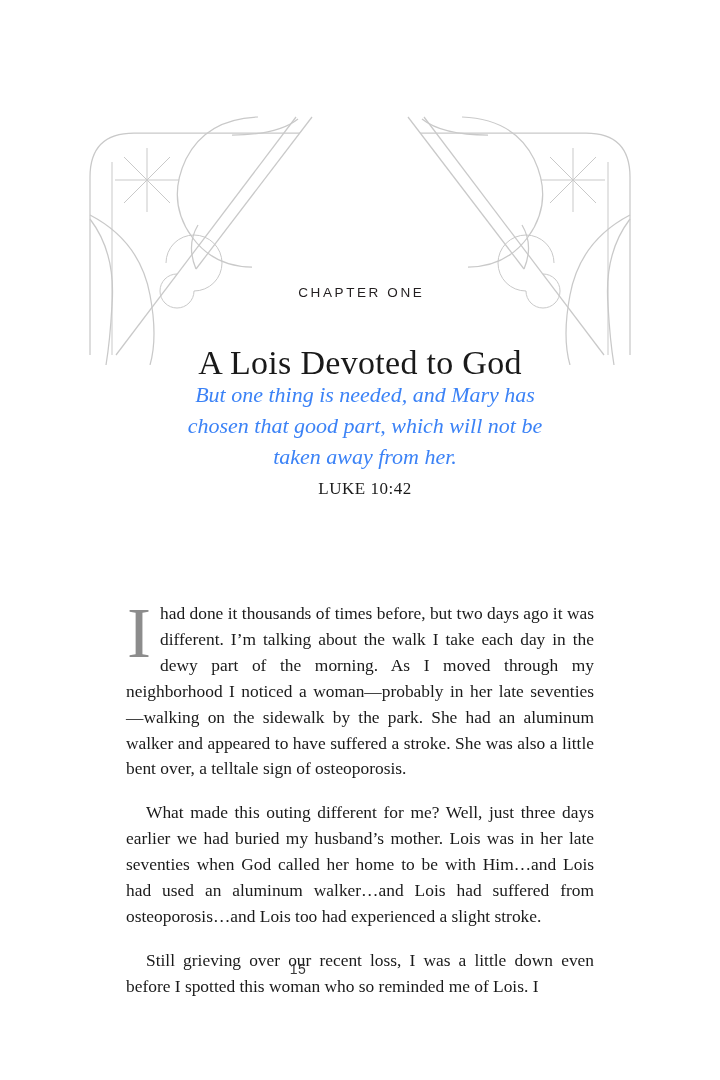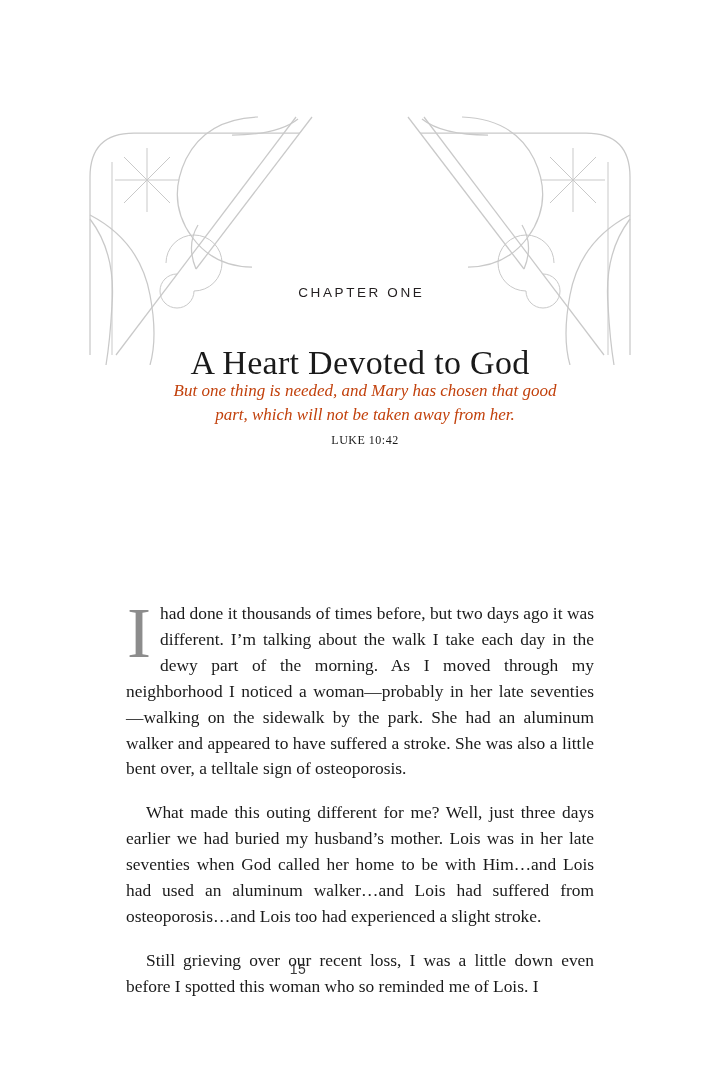--- a/index.html
+++ b/index.html
@@ -76,28 +76,28 @@
   .epigraph {
     position: absolute;
     top: 379px;
     left: 170px;
     width: 390px;
     text-align: center;
   }
   .epigraph-text {
     font-family: "Liberation Serif", "DejaVu Serif", serif;
     font-style: italic;
-    font-size: 17px;
+    font-size: 22px;
     line-height: 1.42;
-    color: #c2410c;
+    color: #3b82f6;
   }
   .epigraph-ref {
     margin-top: 6px;
     font-family: "Liberation Serif", "DejaVu Serif", serif;
-    font-size: 12px;
+    font-size: 17px;
     letter-spacing: 0.5px;
     color: #1a1a1a;
   }
 
   
   .body-block {
     position: absolute;
     top: 583px;
     left: 108px;
     width: 504px;
@@ -198,21 +198,21 @@
           <line x1="115" y1="125" x2="179" y2="125"></line>
           <line x1="124" y1="102" x2="170" y2="148"></line>
           <line x1="170" y1="102" x2="124" y2="148"></line>
         </g>
       </g>
     </svg>
   </div>
 
   <div class="chapter-label">CHAPTER ONE</div>
 
-  <h1 class="chapter-title">A Heart Devoted to God</h1>
+  <h1 class="chapter-title">A Lois Devoted to God</h1>
 
   <div class="epigraph">
     <div class="epigraph-text">But one thing is needed, and Mary has chosen that good part, which will not be taken away from her.</div>
     <div class="epigraph-ref">LUKE 10:42</div>
   </div>
 
   <div class="body-block">
     <p class="first">I had done it thousands of times before, but two days ago it was different. I’m talking about the walk I take each day in the dewy part of the morning. As I moved through my neighborhood I noticed a woman—probably in her late seventies—walking on the sidewalk by the park. She had an aluminum walker and appeared to have suffered a stroke. She was also a little bent over, a telltale sign of osteoporosis.</p>
     <p class="indent">What made this outing different for me? Well, just three days earlier we had buried my husband’s mother. Lois was in her late seventies when God called her home to be with Him…and Lois had used an aluminum walker…and Lois had suffered from osteoporosis…and Lois too had experienced a slight stroke.</p>
     <p class="indent">Still grieving over our recent loss, I was a little down even before I spotted this woman who so reminded me of Lois. I</p>

